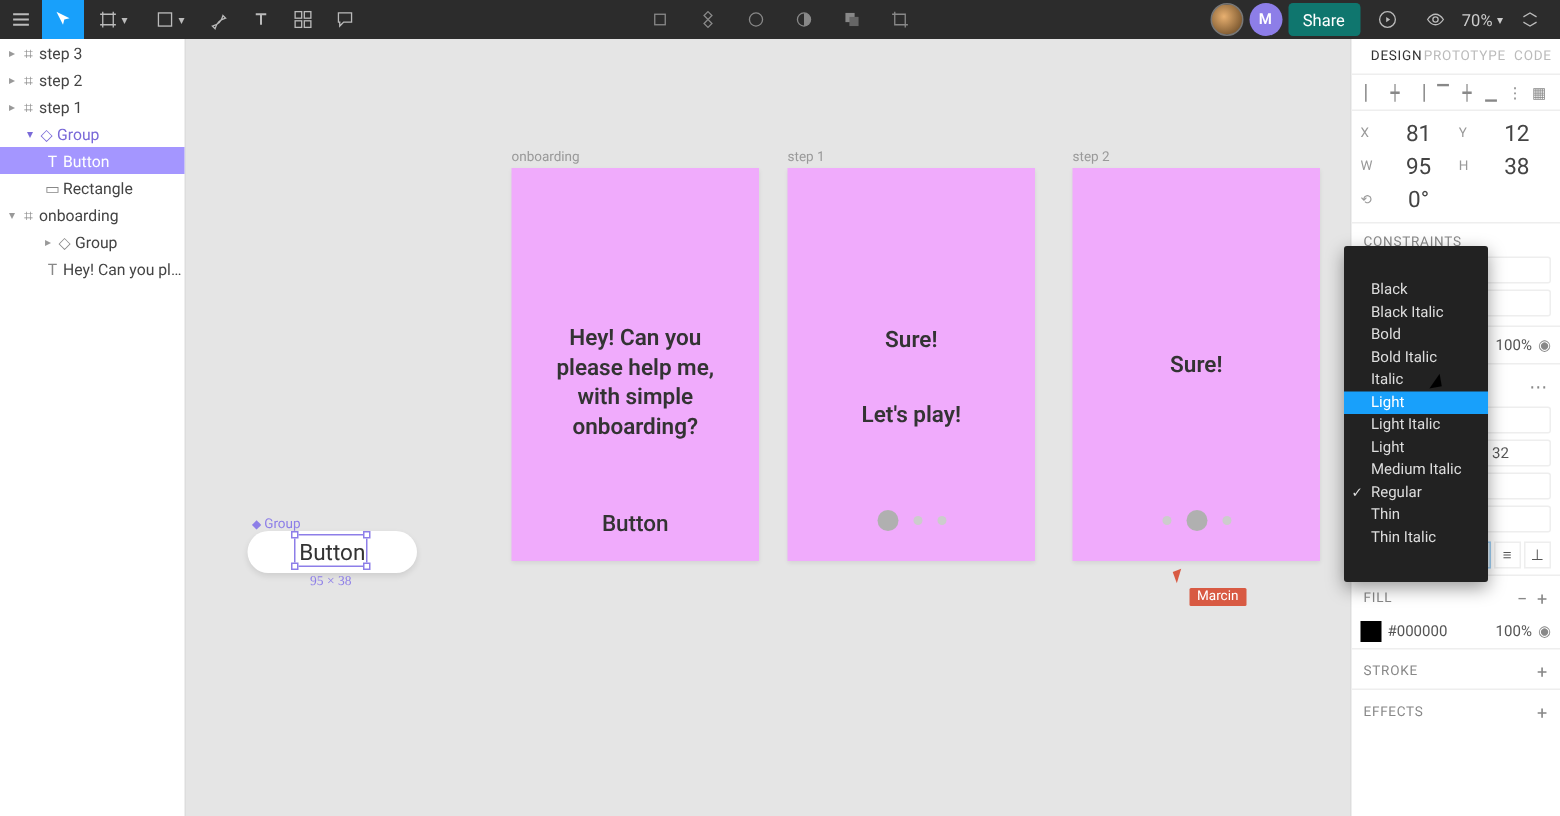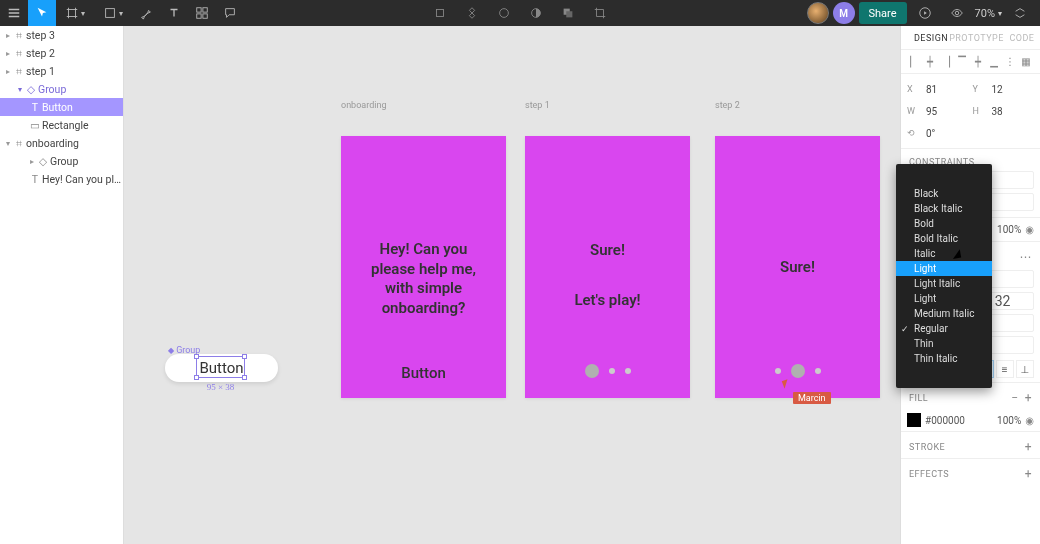--- a/index.html
+++ b/index.html
@@ -29,21 +29,21 @@
   .layer-row.d2 { padding-left:30px;}
   .layer-row.comp { color:#7a6ad8; }
   .layer-row.sel { background:#a496ff; color:#fff; }
   .layer-row .tri { font-size:8px; width:8px; color:#999; }
   .layer-row.sel .tri, .layer-row.sel .ic { color:#fff; }
   .layer-row .lbl { white-space:nowrap; overflow:hidden; text-overflow:ellipsis; flex:1; }
 
   
   .canvas { position:absolute; top:26px; left:124px; right:140px; bottom:0; background:#e5e5e5; }
   .frame-title { position:absolute; font-size:9px; color:#999; }
-  .frame { position:absolute; background:#d946ef; box-shadow:0 1px 3px rgba(0,0,0,.08);margin-top:24px; }
+  .frame { position:absolute; background:#f0abfc; box-shadow:0 1px 3px rgba(0,0,0,.08); }
   .f1 { left:217px; top:86px; width:165px; height:262px; }
   .f2 { left:401px; top:86px; width:165px; height:262px; }
   .f3 { left:591px; top:86px; width:165px; height:262px; }
   .frame .h2 { font-weight:600; color:#333; text-align:center; font-size:15px; line-height:1.3; }
   .f1 .h2 { margin-top:104px; padding:0 18px; }
   .f2 .h2.a { margin-top:105px; font-size:15px; }
   .f2 .h2.b { margin-top:30px; font-size:15px; }
   .f3 .h2 { margin-top:122px; }
   .f1 .btn-label { position:absolute; bottom:16px; left:0; right:0; text-align:center; font-size:15px; font-weight:500; color:#333; }
   .dots { position:absolute; bottom:20px; left:0; right:0; display:flex; justify-content:center; gap:10px; align-items:center;}
@@ -65,35 +65,35 @@
 
   
   .right-panel { position:absolute; top:26px; right:0; width:140px; bottom:0; background:#fff; border-left:1px solid #ddd; font-size:10px; color:#555; }
   .tabs { display:flex; height:24px; border-bottom:1px solid #eee; }
   .tabs .tab { flex:1; display:flex; align-items:center; justify-content:center; font-size:9px; letter-spacing:.5px; color:#bbb; cursor:pointer;}
   .tabs .tab.active { color:#333; font-weight:400;padding-left:12px; }
   .align-row { display:flex; height:24px; align-items:center; padding:0 6px; gap:2px; border-bottom:1px solid #eee;}
   .align-row .ab { width:14px; height:14px; display:flex; align-items:center; justify-content:center; color:#888; cursor:pointer;}
   .prop-grid { padding:6px; display:grid; grid-template-columns: 12px 1fr 12px 1fr; gap:4px 4px; align-items:center; }
   .prop-grid .k { font-size:9px; color:#999; }
-  .prop-grid input { width:100%; height:18px; border:none; font-size:10px; padding:2px 3px; color:#444; background:transparent; }
+  .prop-grid input { width:100%; height:18px; border:none; font-size:15px; padding:2px 3px; color:#444; background:transparent;text-align:center; }
   .sec-title { font-size:9px; letter-spacing:.5px; color:#888; padding:8px 8px 4px; border-top:1px solid #eee; display:flex; align-items:center; justify-content:space-between;}
   .sec-body { padding:0 6px 6px; }
   .dd { height:18px; border:1px solid #eee; border-radius:2px; font-size:10px; display:flex; align-items:center; padding:0 4px; color:#555;}
   .opac-row { display:flex; align-items:center; gap:4px; padding:0 6px 6px;}
   .opac-row .slider { flex:1; height:4px; background:linear-gradient(to right,#ccc,#555); border-radius:2px; position:relative;}
   .opac-row .slider .kn { position:absolute; right:0; top:-4px; width:10px;height:10px;border-radius:50%;background:#fff;border:1px solid #999;}
   .fill-row { display:flex; align-items:center; gap:4px; padding:4px 6px;}
   .swatch { width:14px; height:14px; background:#000; }
   .fill-row .val { font-size:10px; flex:1; }
   .fill-row .pc { width:34px; font-size:10px; text-align:right;}
   .eye { font-size:10px; color:#888; cursor:pointer;}
   .plus { font-size:12px; color:#888; cursor:pointer;}
   .text-row { padding:2px 6px; display:flex; gap:4px; align-items:center;}
-  .text-row .inp { flex:1; height:18px; border:1px solid #eee; border-radius:2px; font-size:14px; display:flex; align-items:center; padding:0 4px;}
+  .text-row .inp { flex:1; height:18px; border:1px solid #eee; border-radius:2px; font-size:10px; display:flex; align-items:center; padding:0 4px;}
   .talign-row { display:flex; padding:4px 6px; gap:2px;}
   .talign-row .tb { flex:1; height:18px; display:flex;align-items:center;justify-content:center; border:1px solid #eee; cursor:pointer;}
   .talign-row .tb.on { background:#e6f3fd; border-color:#9fd0f5; color:#0a7ad1;}
 
   
   .dropdown { position:absolute; right:48px; top:164px; width:96px; background:#222; border-radius:2px; padding:22px 0; font-size:10px; color:#ddd; z-index:50; box-shadow:0 4px 12px rgba(0,0,0,.4);}
   .dropdown .it { height:15px; display:flex; align-items:center; padding:0 10px 0 18px; cursor:pointer; position:relative;}
   .dropdown .it.hl { background:#18a0fb; color:#fff;}
   .dropdown .it .ck { position:absolute; left:5px; font-size:9px;}
   .dd-cursor { position:absolute; right:80px; top:247px; z-index:51; color:#000; font-size:11px;}

